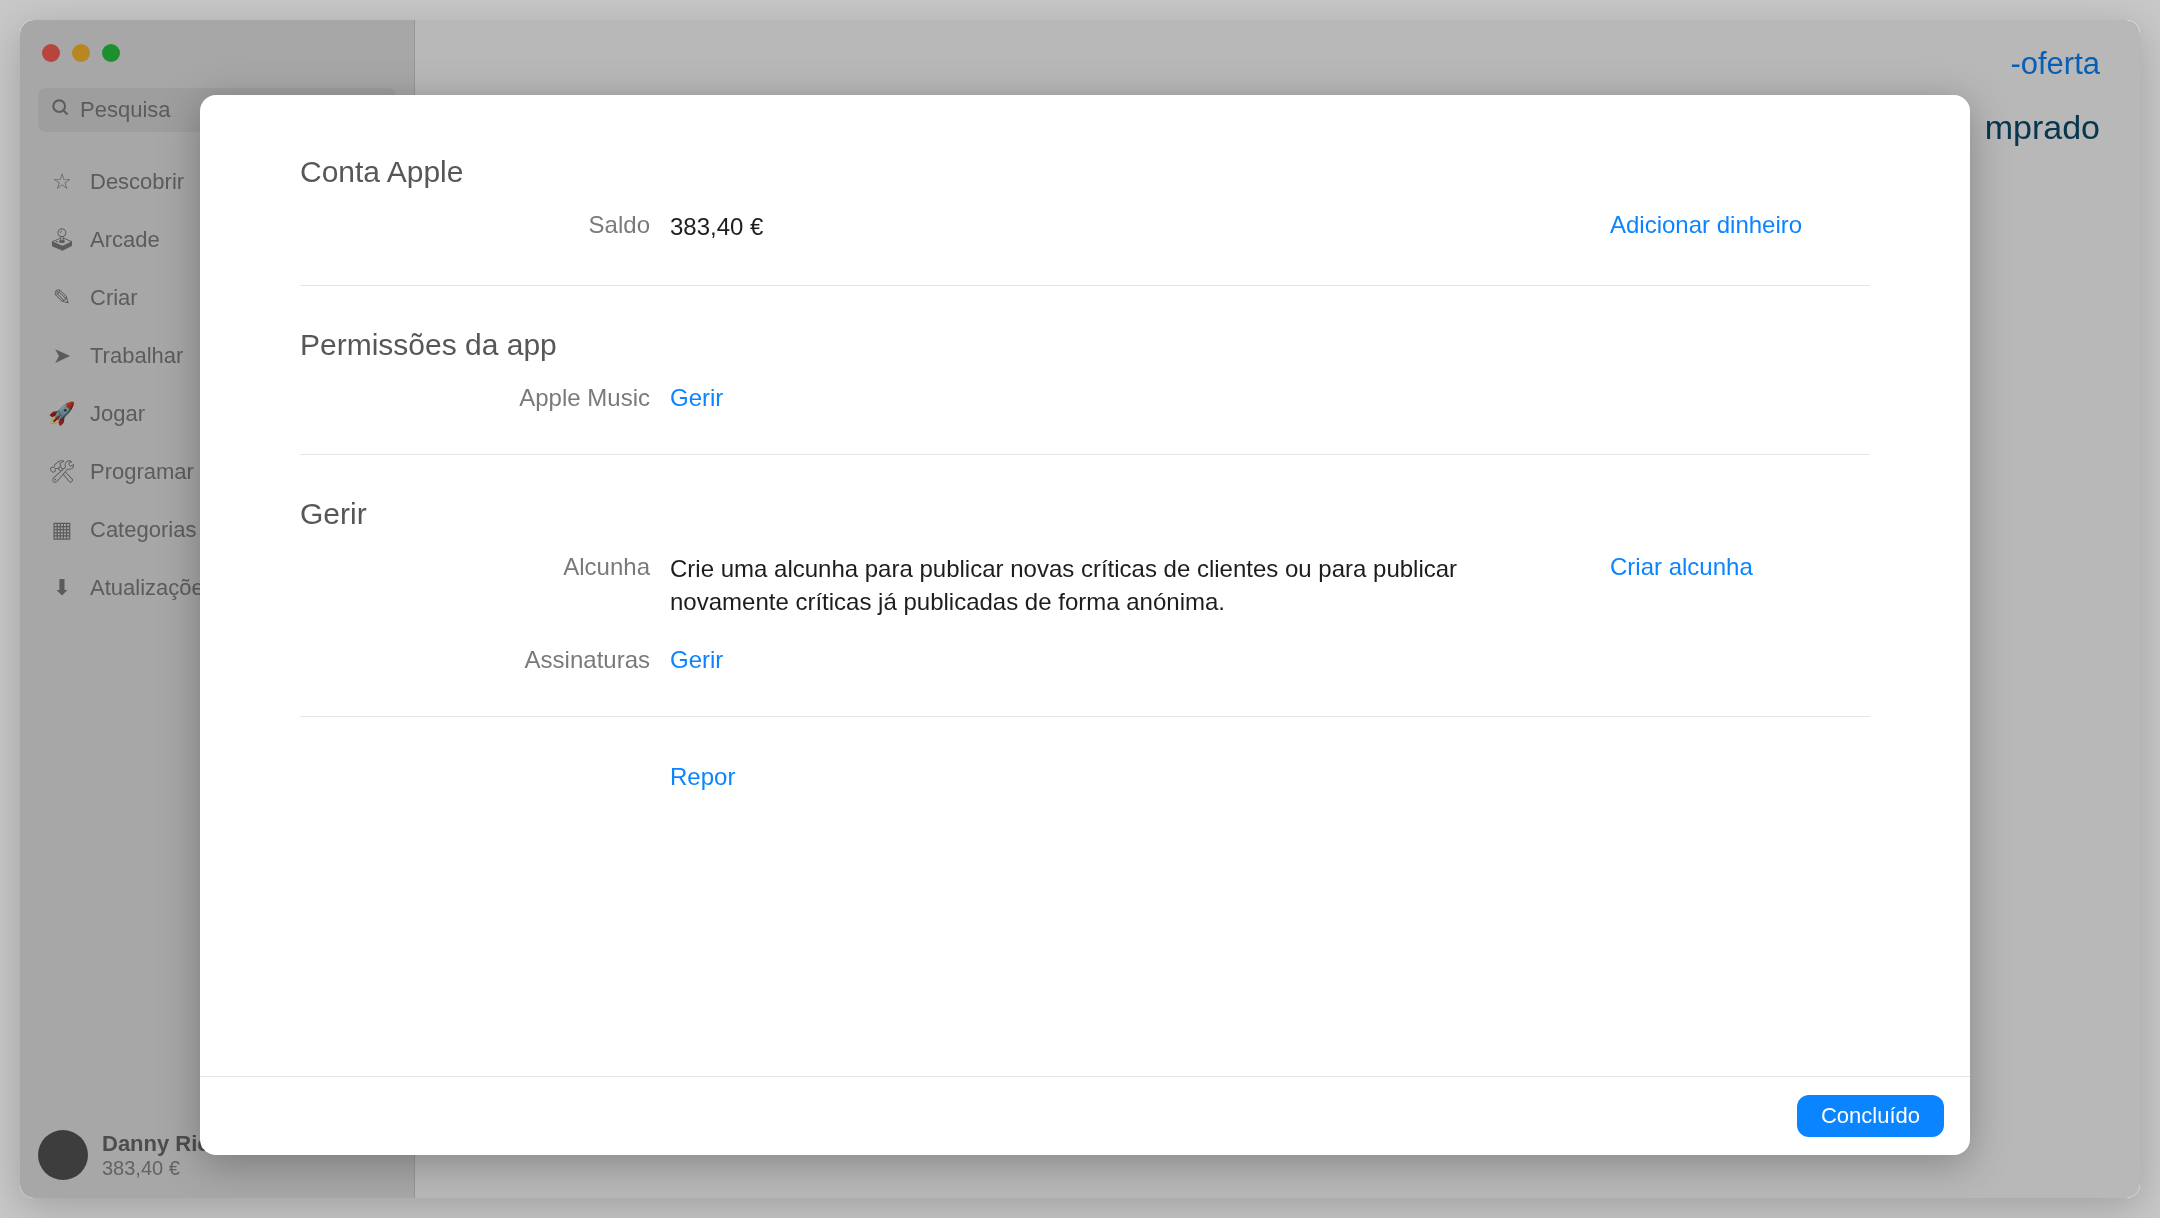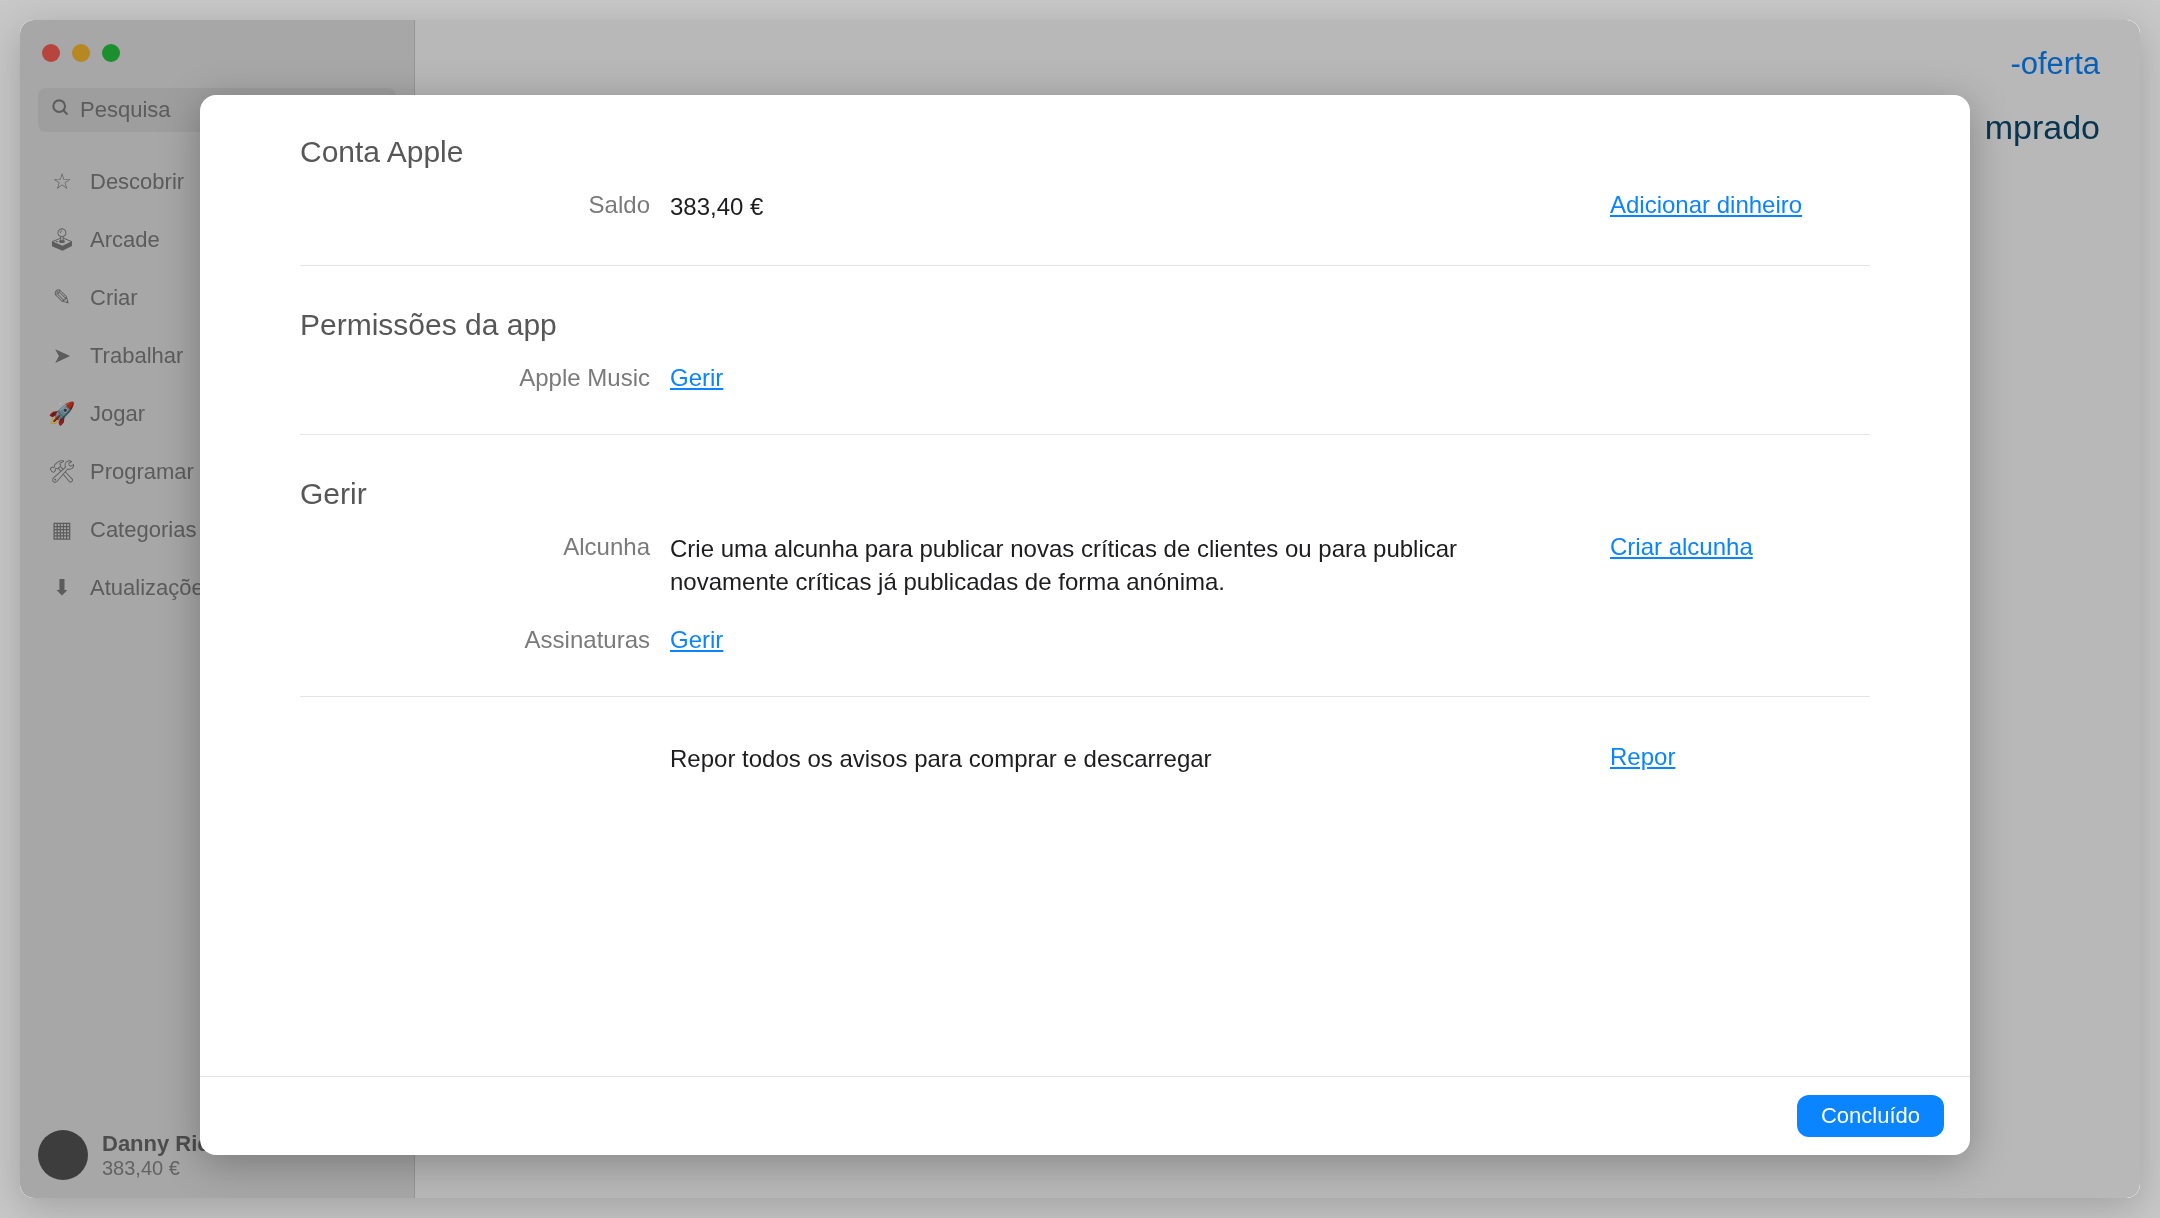--- a/index.html
+++ b/index.html
@@ -122,21 +122,21 @@
       background: #ffffff;
       border-radius: 16px;
       box-shadow: 0 8px 40px rgba(0,0,0,0.28);
       display: flex;
       flex-direction: column;
       overflow: hidden;
     }
     .modal-body {
       flex: 1;
       overflow-y: auto;
-      padding: 40px 100px 20px 100px;
+      padding: 60px 100px 20px 100px;
     }
     .section { padding-bottom: 42px; }
     .section + .section { border-top: 1px solid #e5e5e5; padding-top: 42px; }
     .section-title {
       font-size: 30px;
       color: #575757;
       font-weight: 500;
       margin-bottom: 22px;
     }
     .section.no-title { padding-top: 42px; }
@@ -162,21 +162,20 @@
     }
     .row .action {
       width: 260px;
       text-align: left;
       flex-shrink: 0;
     }
     .action-link {
       color: #0a84ff;
       font-size: 24px;
       cursor: pointer;
-      text-decoration: underline;
     }
     .modal-footer {
       border-top: 1px solid #e5e5e5;
       display: flex;
       justify-content: flex-end;
       align-items: center;
       padding: 18px 26px;
     }
     .primary-btn {
       background: #0a84ff;
@@ -289,21 +288,20 @@
         </div>
         <div class="row">
           <div class="label">Assinaturas</div>
           <div class="action"><span class="action-link">Gerir</span></div>
         </div>
       </div>
 
       <div class="section no-title">
         <div class="row">
           <div class="label"></div>
-          <div class="value">Repor todos os avisos para comprar e descarregar</div>
           <div class="action"><span class="action-link">Repor</span></div>
         </div>
       </div>
 
     </div>
     <div class="modal-footer">
       <button class="primary-btn">Concluído</button>
     </div>
   </div>
 </div>

